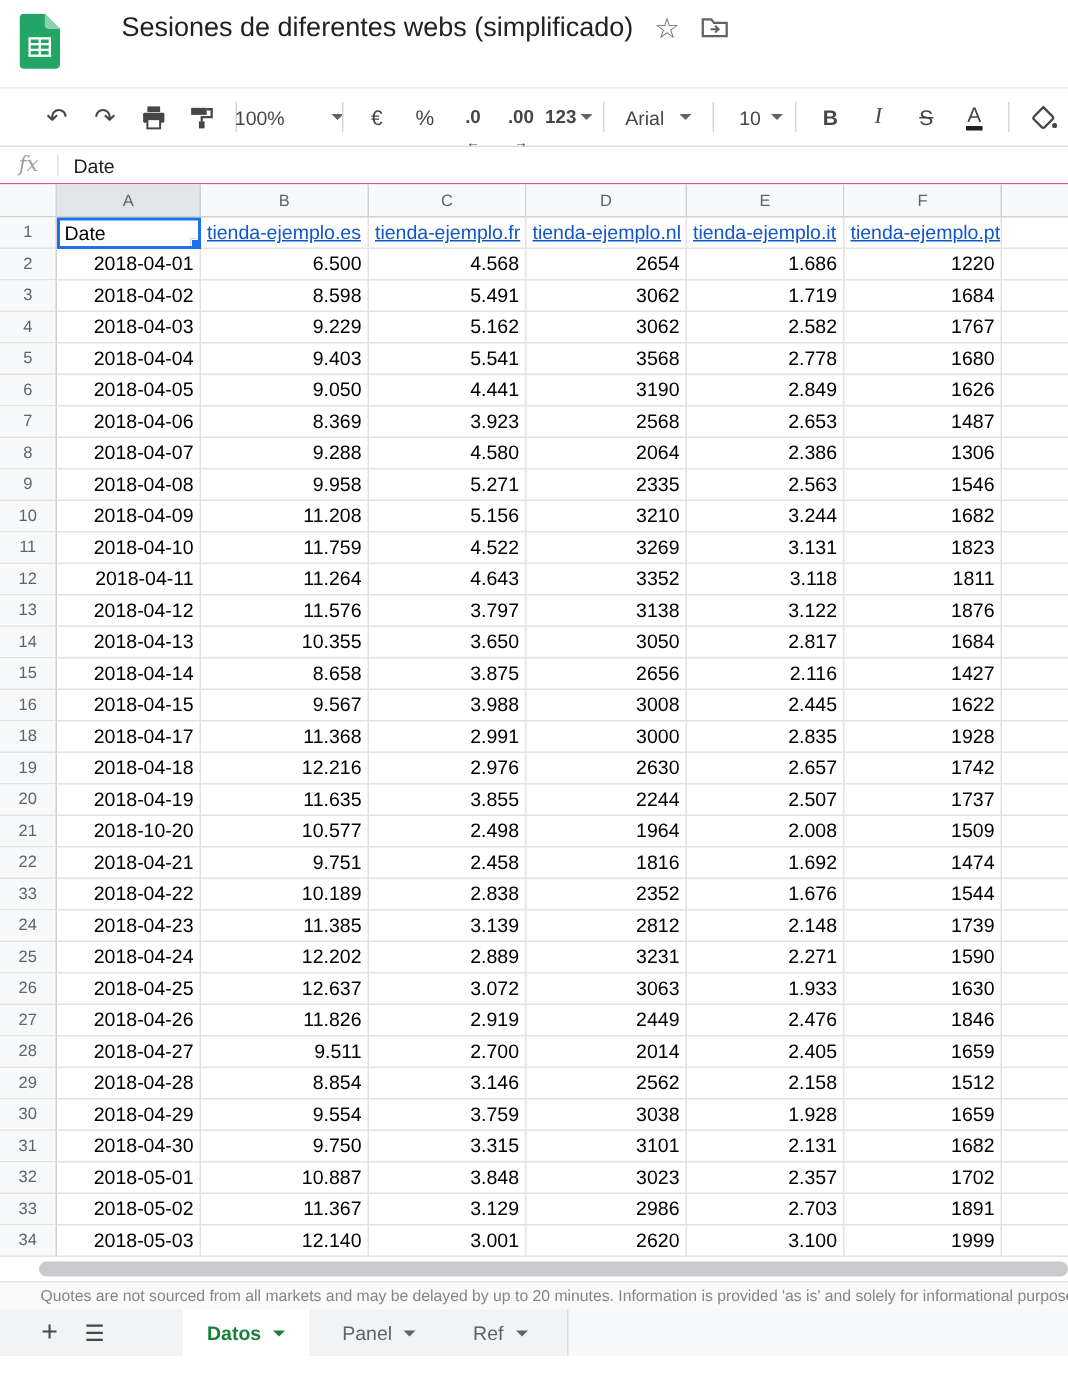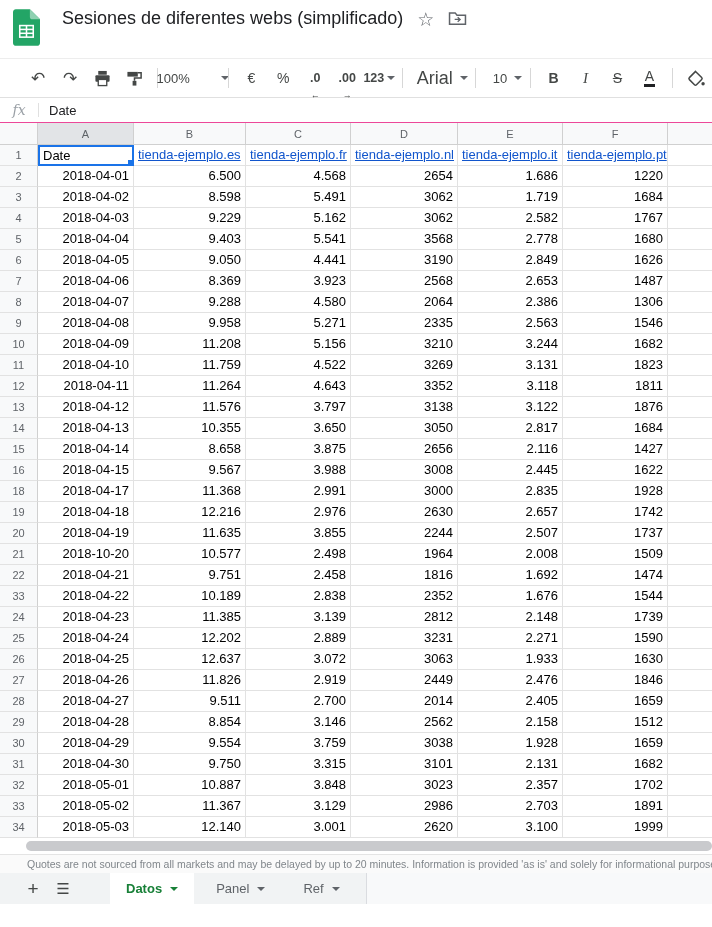--- a/index.html
+++ b/index.html
@@ -1,40 +1,40 @@
 <!DOCTYPE html>
 <html><head>
 <meta charset="utf-8">
 <style>
   * { box-sizing: border-box; margin: 0; padding: 0; }
   html,body { width:712px; height:927px; overflow:hidden; background:#fff;
     font-family:"Liberation Sans", sans-serif; }
 
   
-  .apphead { height:58px; position:relative; background:#fff; }
+  .apphead { height:58px; position:relative; background:#fff;padding-left:19px; }
   .logo { position:absolute; left:13px; top:9px; }
   .headtext { margin-left:62px; padding-top:8px; }
   .doctitle-row { display:flex; align-items:center; gap:14px; }
   .doctitle { font-size:18px; color:#202124; }
   .star { font-size:19px; color:#5f6368; line-height:1; margin-top:2px; }
   .menurow { display:flex; align-items:center; margin-top:4px; }
   .menuitem { font-size:13px; color:#202124; margin-right:19px; cursor:pointer; }
   .savestatus { font-size:12.5px; color:#80868b; text-decoration:underline; margin-left:8px; }
 
   
   .toolbar { height:40px; border-top:1px solid #ededed; border-bottom:1px solid #e0e0e0;
     display:flex; align-items:center; padding-left:22px; color:#444746; background:#fff; }
   .tbtn { display:flex; align-items:center; justify-content:center; height:26px;
     min-width:26px; margin:0 3px; color:#444746; font-size:14px; cursor:pointer; }
   .tsep { width:1px; height:20px; background:#d7d7d7; margin:0 7px; }
   .arrowdn { width:0; height:0; border-left:4px solid transparent; border-right:4px solid transparent;
     border-top:4px solid #5f6368; display:inline-block; margin-left:7px; }
   .zoombox { display:flex; align-items:center; font-size:13px; padding:0 6px;gap:24px; }
   .fontbox { display:flex; align-items:center; justify-content:space-between; width:92px;
-    font-size:18px; padding:0 4px; }
+    font-size:13px; padding:0 4px; }
   .sizebox { display:flex; align-items:center; justify-content:space-between; width:46px;
     font-size:13px; padding:0 4px; margin:0 6px; }
   .undoredo { font-size:17px; }
   .fmtnum { font-size:12.5px; font-weight:bold; position:relative; }
   .tinyarrow { position:absolute; bottom:-9px; font-size:9px; font-weight:normal; }
   .bold { font-weight:bold; font-size:14px; }
   .italic { font-style:italic; font-family:"Liberation Serif",serif; font-size:15px; }
   .strike { text-decoration:line-through; font-size:14px; }
   .textcolor { font-size:14px; border-bottom:3px solid #202124; line-height:15px; padding:0 1px; }
 
@@ -77,21 +77,21 @@
     display:flex; align-items:center; padding-left:27px; overflow:hidden; }
   .disclaim span { font-size:10.5px; color:#80868b; white-space:nowrap; }
   .tabbar { height:31px; background:#f1f3f4; display:flex; align-items:stretch; }
   .tabicon { display:flex; align-items:center; justify-content:center; width:30px;
     color:#444746; cursor:pointer; }
   .plus { font-size:19px; margin-left:18px; }
   .burger { font-size:15px; }
   .sheettab { display:flex; align-items:center; gap:8px; padding:0 16px; font-size:13px;
     color:#5f6368; cursor:pointer; margin-left:6px; }
   .sheettab .arrowdn { margin-left:0; border-top-color:#5f6368; }
-  .sheettab.active { background:#fff; color:#188038; font-weight:bold; margin-left:32px; }
+  .sheettab.active { background:#fff; color:#188038; font-weight:bold; margin-left:44px; }
   .sheettab.active .arrowdn { border-top-color:#188038; }
   .tabspacer { flex:1; border-left:1px solid #dadce0; background:#f8f9fa; margin-left:10px; }
   .icon-svg { display:block; }
 </style>
 </head>
 <body>
 
 <div class="apphead">
   <div class="logo">
     <svg class="icon-svg" width="27" height="37" viewBox="0 0 28 38">

